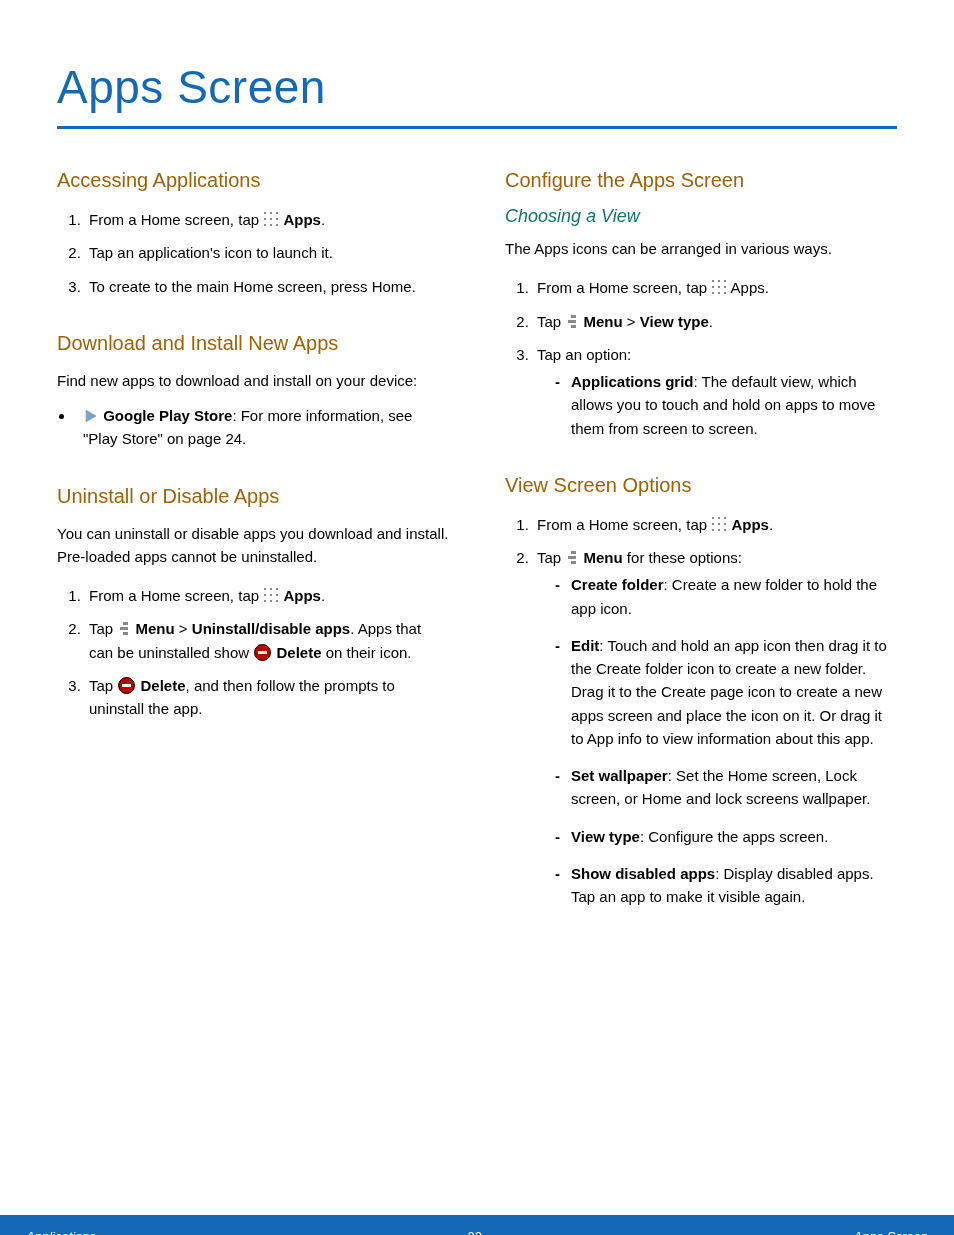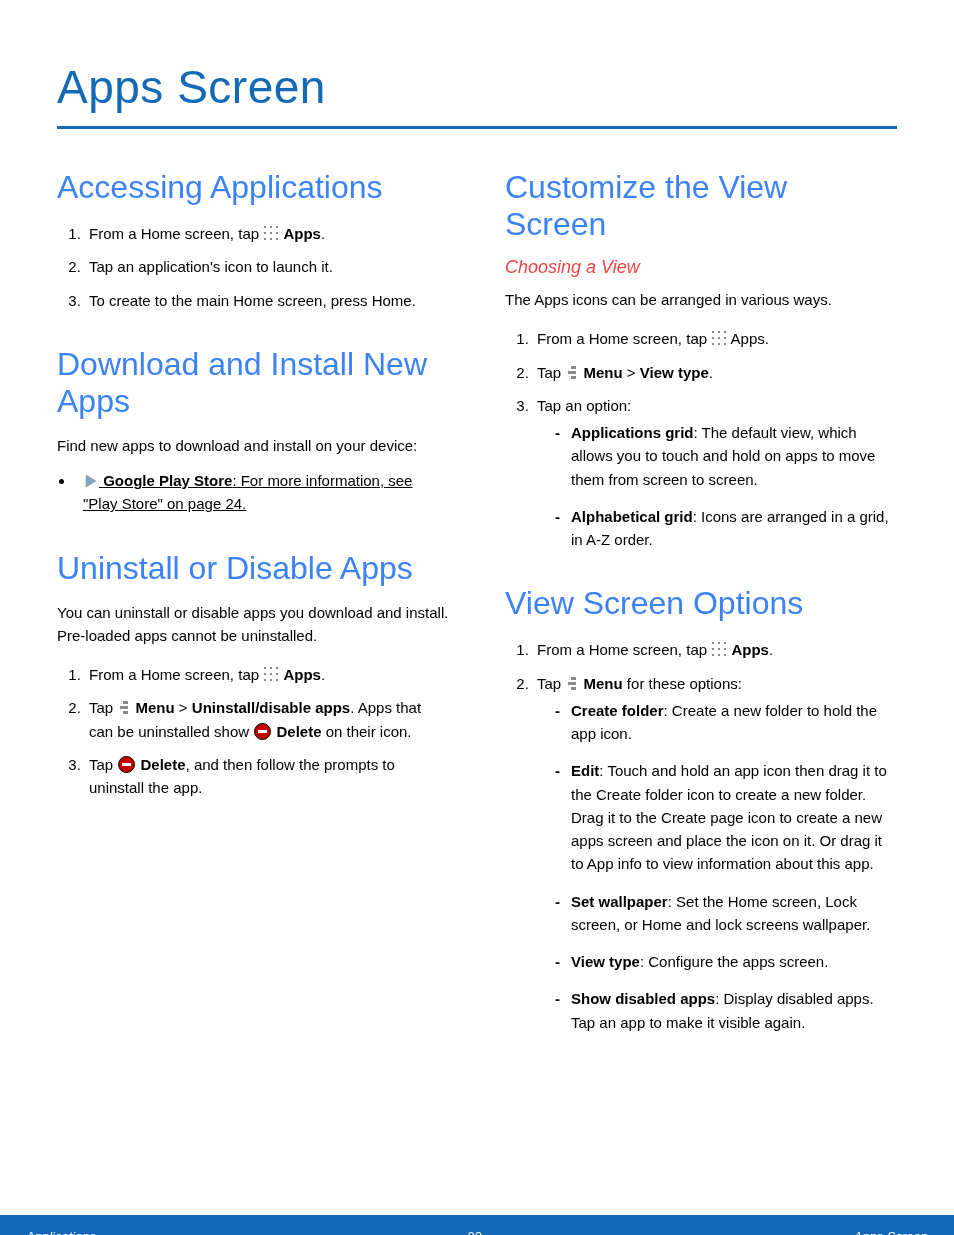--- a/index.html
+++ b/index.html
@@ -29,30 +29,30 @@
     margin: 0 0 40px 0;
   }
   .columns {
     display: flex;
     gap: 56px;
   }
   .col {
     flex: 1 1 0;
   }
   h2 {
-    font-size: 32px;
+    font-size: 20px;
     font-weight: 400;
-    color: #3b82f6;
+    color: #a16207;
     margin: 0 0 14px 0;
   }
   h3 {
     font-size: 18px;
     font-weight: 400;
     font-style: italic;
-    color: #ef4444;
+    color: #0f766e;
     margin: 0 0 10px 0;
   }
   p {
     margin: 0 0 12px 0;
     line-height: 1.55;
   }
   ol {
     padding-left: 28px;
     margin: 16px 0 12px 0;
   }
@@ -63,21 +63,20 @@
   }
   ul.bul {
     list-style: disc;
     padding-left: 18px;
     margin: 0 0 12px 0;
   }
   ul.bul > li {
     padding-left: 8px;
     margin-bottom: 21px;
     line-height: 1.55;
-    text-decoration: underline;
   }
   ul.dash {
     list-style: none;
     padding-left: 18px;
     margin: 4px 0 0 0;
   }
   ul.dash > li {
     position: relative;
     padding-left: 16px;
     margin-bottom: 14px;
@@ -198,42 +197,39 @@
         <li>
           <span>Tap </span>
           <span class="icon-del"></span>
           <span class="b">Delete</span><span>, and then follow the prompts to uninstall the app.</span>
         </li>
       </ol>
     </div>
 
     <div class="col">
 
-      <h2>Customize the View Screen</h2>
+      <h2>Configure the Apps Screen</h2>
       <h3>Choosing a View</h3>
       <p>The Apps icons can be arranged in various ways.</p>
       <ol>
         <li>
           <span>From a Home screen, tap </span>
           <span class="icon-apps"><span class="a1"></span><span class="a2"></span><span class="a3"></span><span class="a4"></span><span class="a5"></span><span class="a6"></span><span class="a7"></span><span class="a8"></span><span class="a9"></span></span>
           <span> Apps.</span>
         </li>
         <li>
           <span>Tap </span>
           <span class="icon-menu"><span class="m1"></span><span class="m2"></span><span class="m3"></span></span>
           <span class="b">Menu</span><span> &gt; </span><span class="b">View type</span><span>.</span>
         </li>
         <li>
           <span>Tap an option:</span>
           <ul class="dash">
             <li>
               <span class="b">Applications grid</span><span>: The default view, which allows you to touch and hold on apps to move them from screen to screen.</span>
-            </li>
-            <li>
-              <span class="b">Alphabetical grid</span><span>: Icons are arranged in a grid, in A-Z order.</span>
             </li>
           </ul>
         </li>
       </ol>
 
       <div class="section-gap"></div>
       <h2>View Screen Options</h2>
       <ol>
         <li>
           <span>From a Home screen, tap </span>

